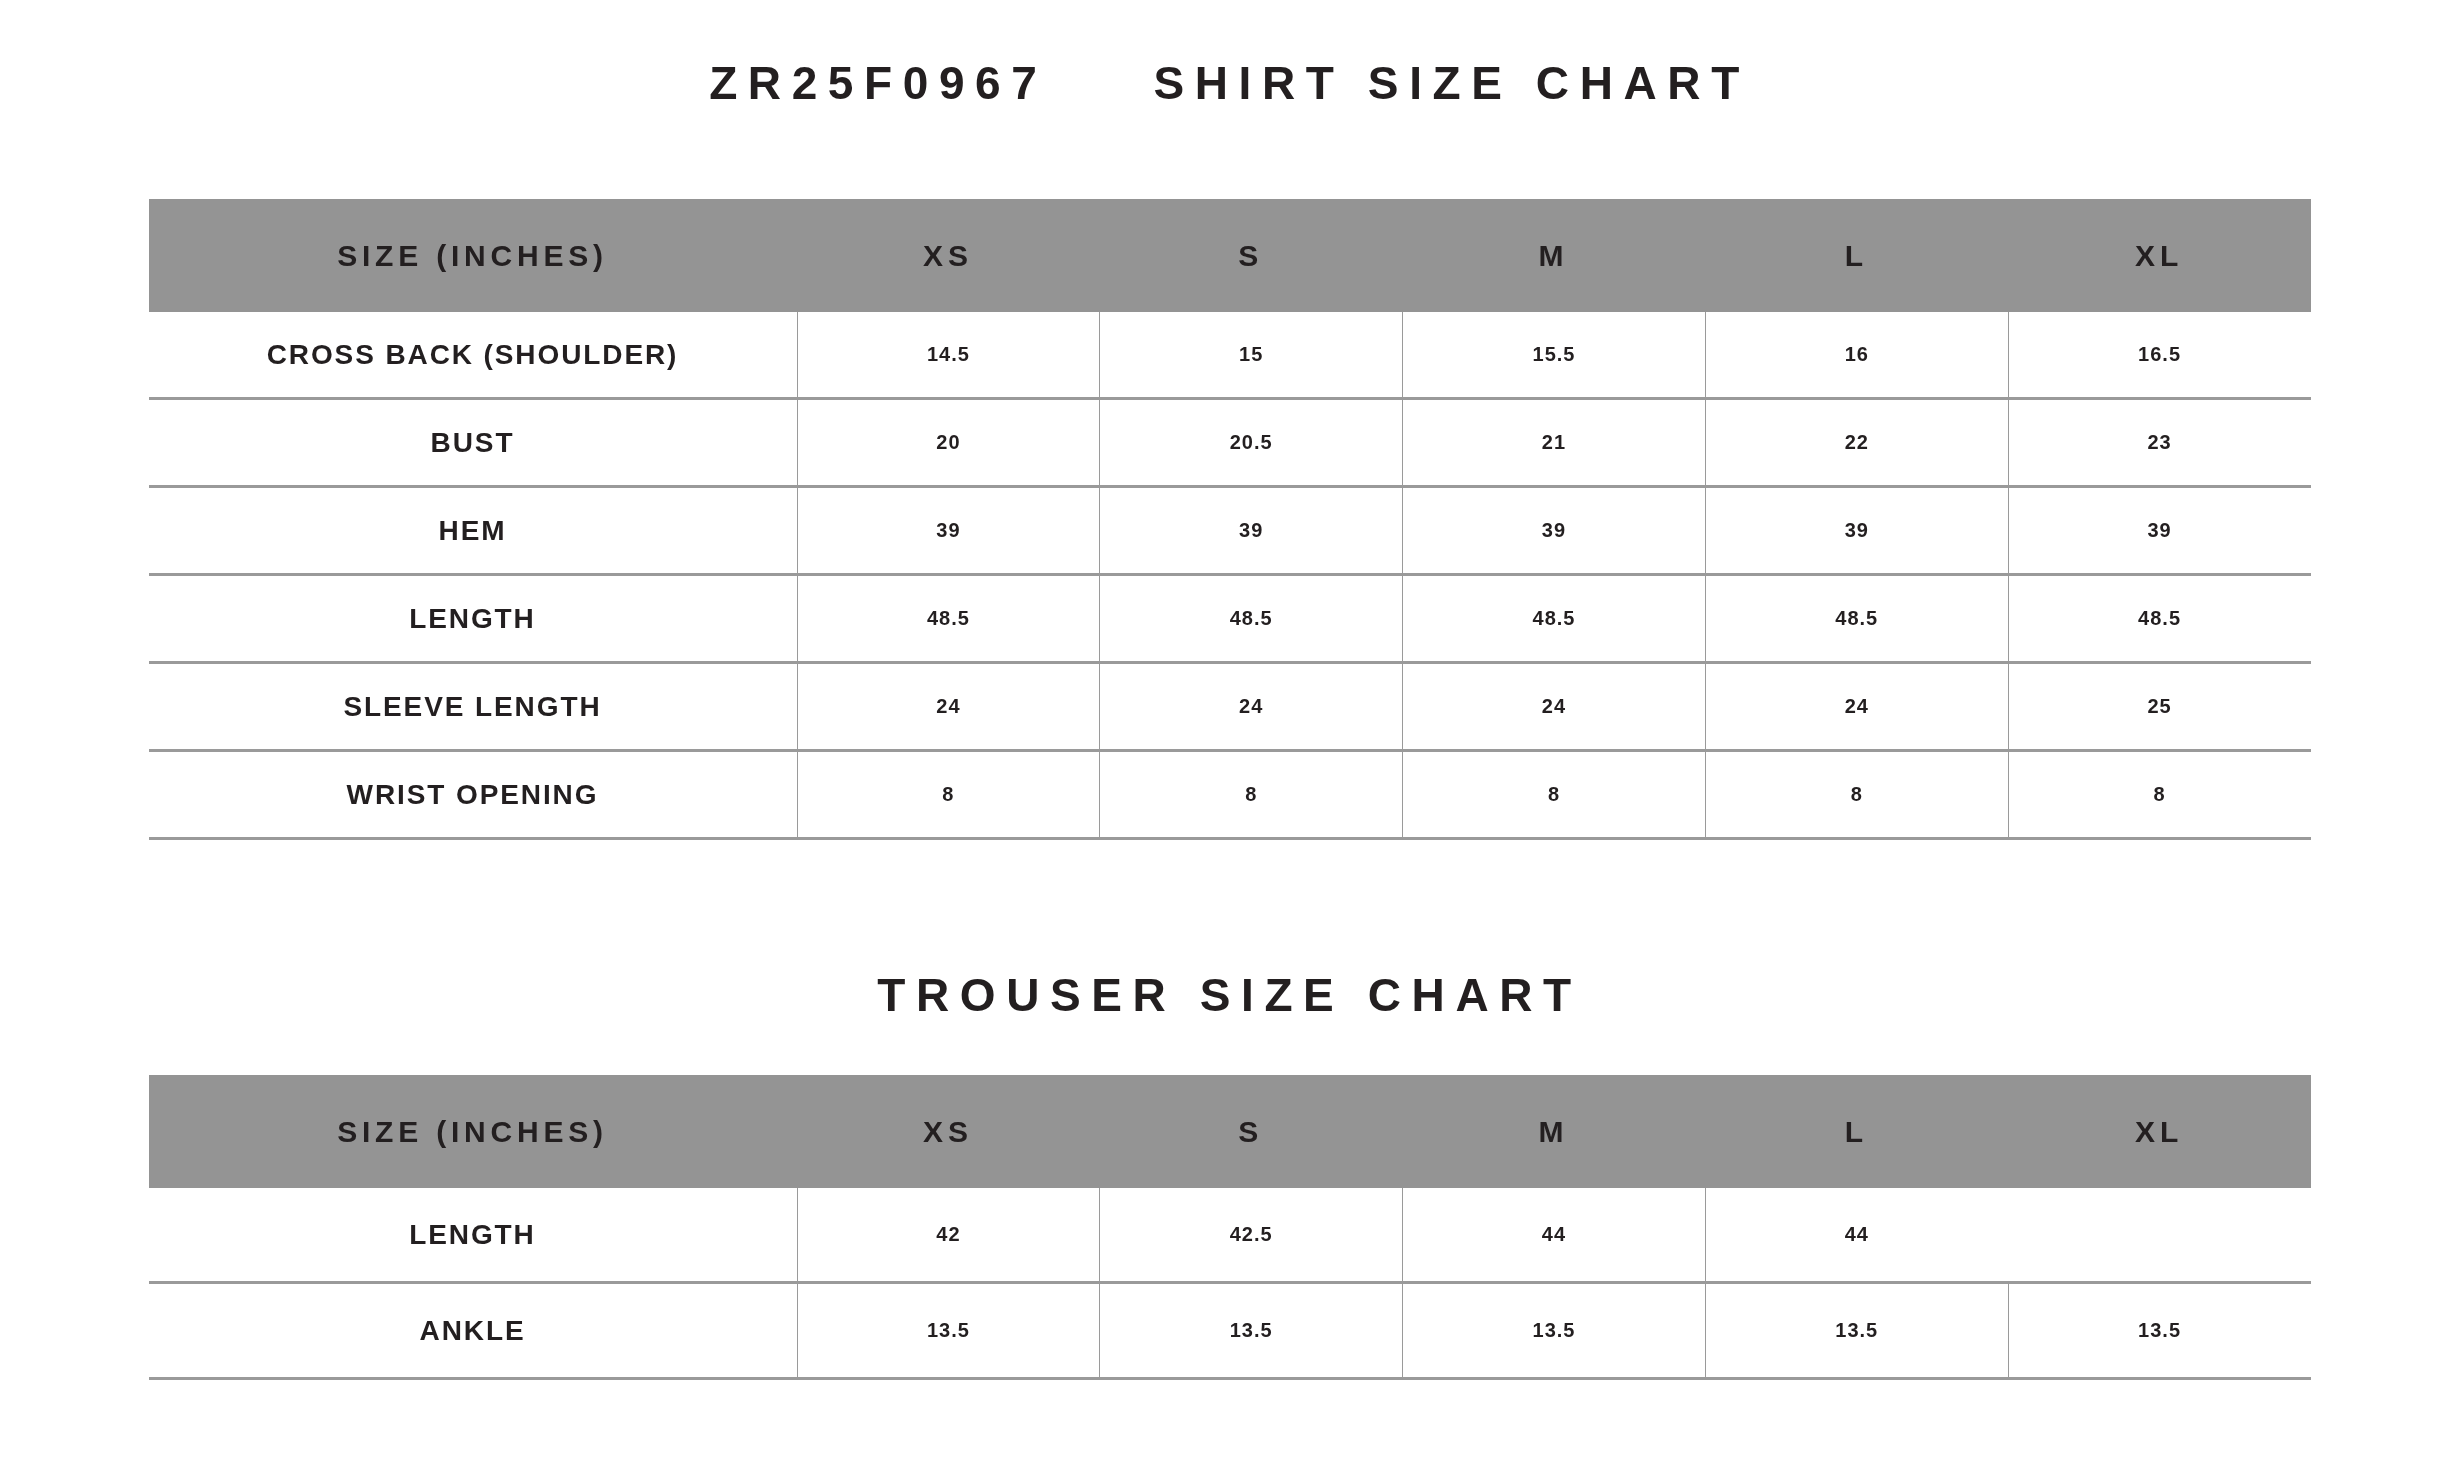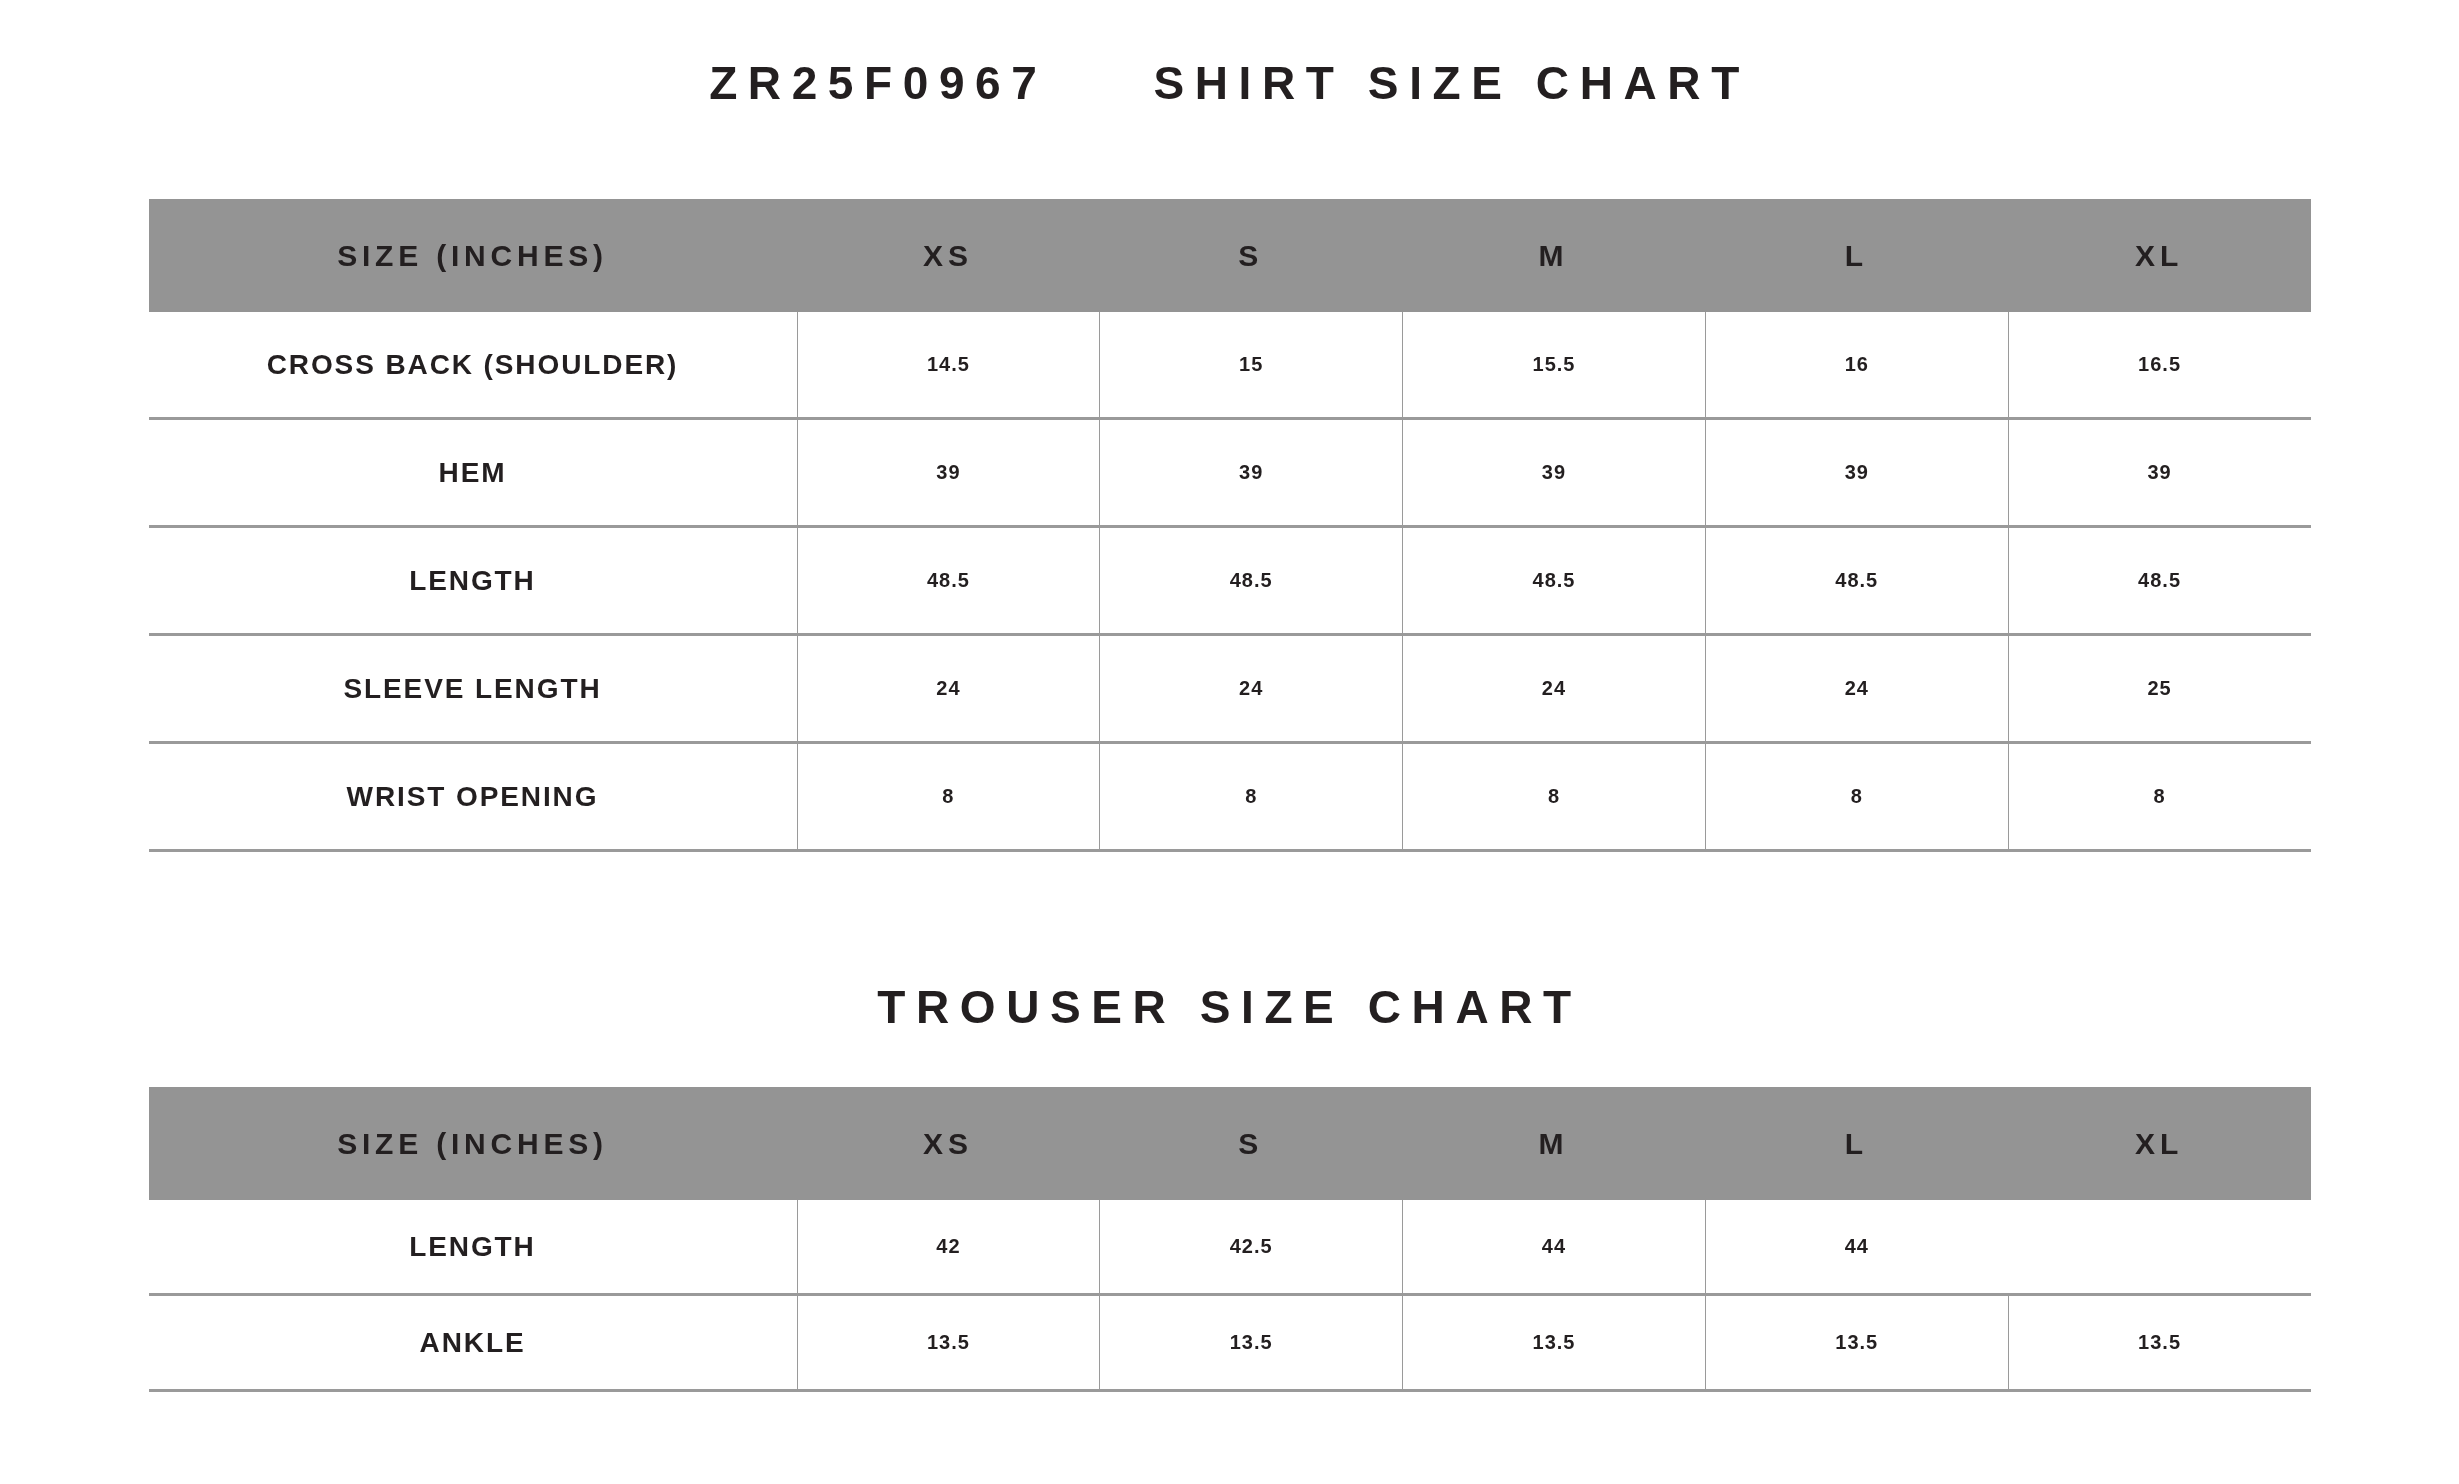--- a/index.html
+++ b/index.html
@@ -54,21 +54,21 @@
     align-items: center;
     justify-content: center;
     font-weight: bold;
     font-size: 30px;
     letter-spacing: 4.8px;
     color: #231f20;
   }
   .trow {
     display: grid;
     grid-template-columns: 648px repeat(5, 1fr);
-    height: 108px;
+    height: 88px;
     border-bottom: 3.8px solid #9a9a9a;
     background: #ffffff;
   }
   .size-table.trouser .trow { height: 96px; }
   .trow .cell {
     display: flex;
     align-items: center;
     justify-content: center;
     font-weight: bold;
     font-size: 20px;
@@ -103,20 +103,28 @@
         <span class="cell">L</span>
         <span class="cell">XL</span>
       </div>
       <div class="trow">
         <span class="cell label">CROSS BACK (SHOULDER)</span>
         <span class="cell">14.5</span>
         <span class="cell">15</span>
         <span class="cell">15.5</span>
         <span class="cell">16</span>
         <span class="cell">16.5</span>
+      </div>
+      <div class="trow">
+        <span class="cell label">BUST</span>
+        <span class="cell">20</span>
+        <span class="cell">20.5</span>
+        <span class="cell">21</span>
+        <span class="cell">22</span>
+        <span class="cell">23</span>
       </div>
       <div class="trow">
         <span class="cell label">HEM</span>
         <span class="cell">39</span>
         <span class="cell">39</span>
         <span class="cell">39</span>
         <span class="cell">39</span>
         <span class="cell">39</span>
       </div>
       <div class="trow">

